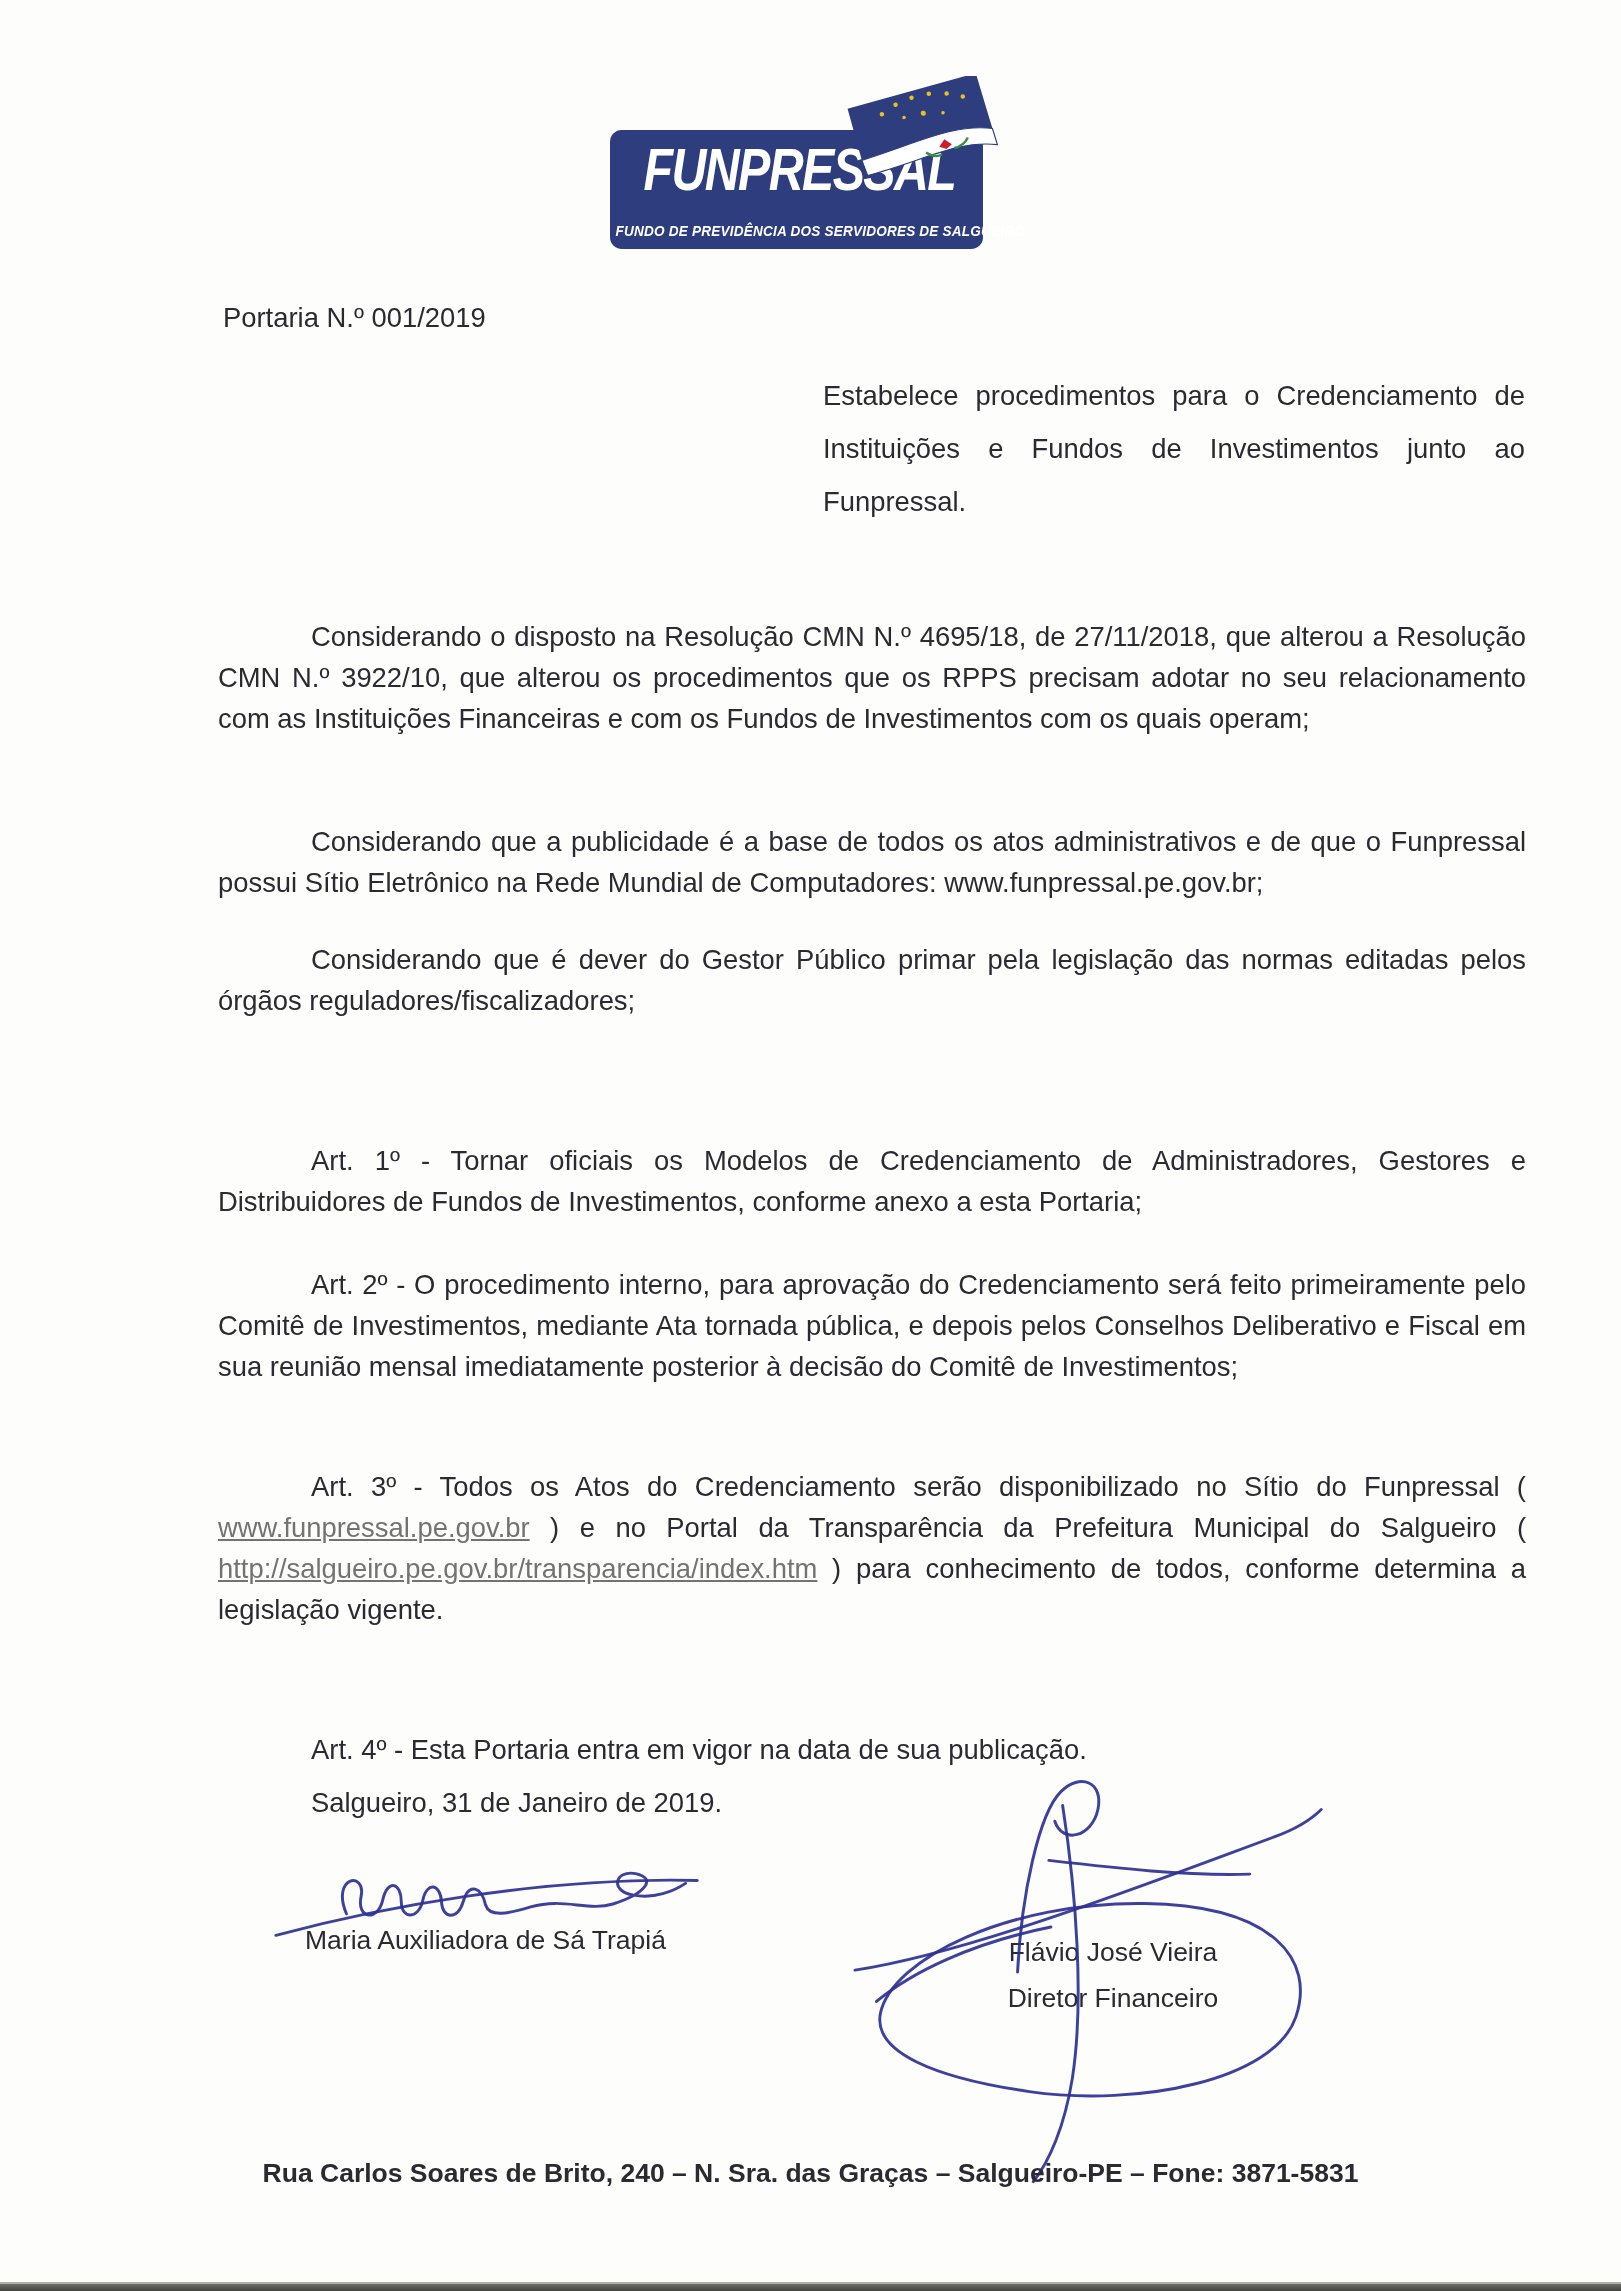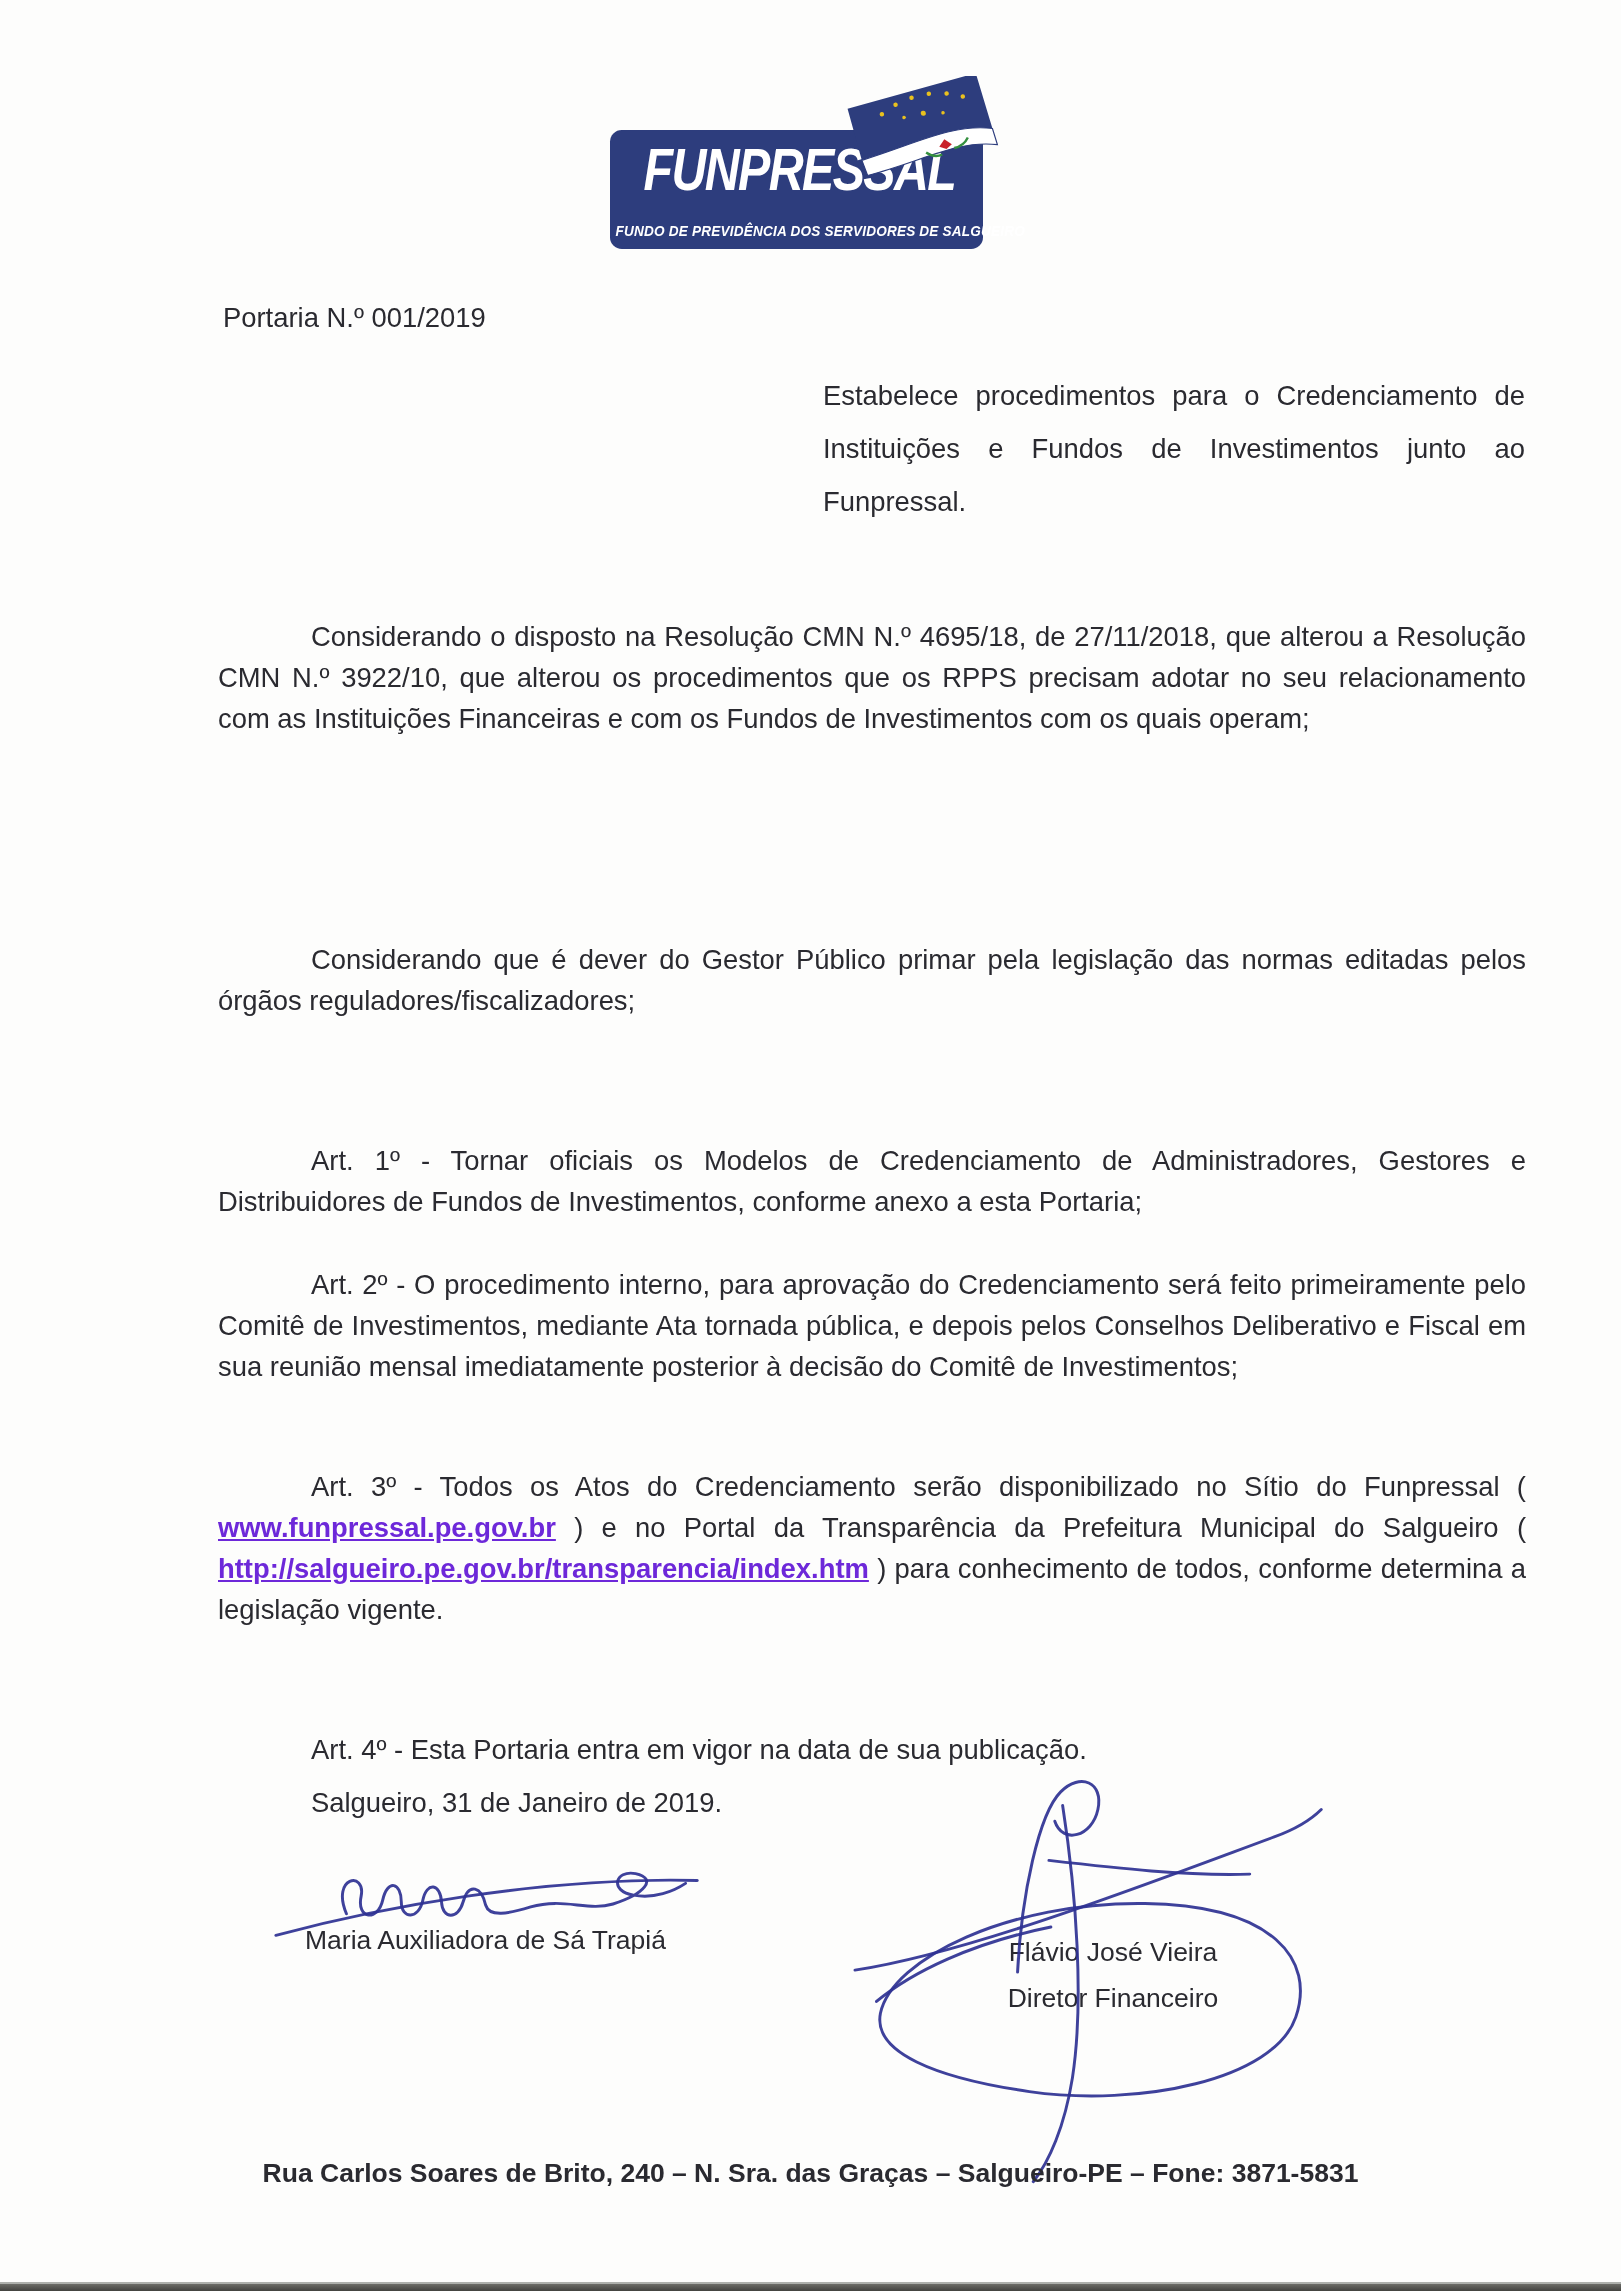--- a/index.html
+++ b/index.html
@@ -27,21 +27,21 @@
     text-align:center;color:#ffffff;font-weight:bold;font-style:italic;
     font-size:14px;letter-spacing:0.2px;transform:scaleX(0.97);
     white-space:nowrap;
   }
   .logo-flag{position:absolute;left:843px;top:76px;width:162px;height:110px;}
   
   .blk{position:absolute;font-size:27.4px;line-height:41px;}
   .para{left:218px;width:1308px;text-align:justify;text-indent:93px;}
   .title{left:223px;top:297px;text-indent:0;}
   .quote{left:823px;top:369px;width:702px;text-align:justify;line-height:53px;}
-  .doc-link{color:#6d28d9;text-decoration:underline;cursor:pointer;font-weight:bold;}
+  .doc-link{color:#737373;text-decoration:underline;cursor:pointer;}
   
   .sig-names{position:absolute;text-align:center;font-size:26.5px;line-height:46px;}
   .sig-left-names{left:255px;top:1917px;width:461px;}
   .sig-right-names{left:912px;top:1929px;width:402px;}
   .sig-svg{position:absolute;overflow:visible;}
   .sig-svg path{fill:none;stroke:#2e3192;stroke-width:3;stroke-linecap:round;opacity:.92;}
   
   .footer{
     position:absolute;left:0;top:2158px;width:1621px;
     text-align:center;font-weight:bold;font-size:26.5px;
@@ -79,20 +79,21 @@
         <path d="M82 78 q8 7 16 4 M126 68 q-5 8 -15 9" stroke="#35903f" stroke-width="2.4" fill="none"></path>
       </g>
     </svg>
   </div>
 
   <div class="blk title">Portaria N.º 001/2019</div>
 
   <div class="blk quote">Estabelece procedimentos para o Credenciamento de Instituições e Fundos de Investimentos junto ao Funpressal.</div>
 
   <div class="blk para" style="top:616px">Considerando o disposto na Resolução CMN N.º 4695/18, de 27/11/2018, que alterou a Resolução CMN N.º 3922/10, que alterou os procedimentos que os RPPS precisam adotar no seu relacionamento com as Instituições Financeiras e com os Fundos de Investimentos com os quais operam;</div>
+  <div class="blk para" style="top:821px">Considerando que a publicidade é a base de todos os atos administrativos e de que o Funpressal possui Sítio Eletrônico na Rede Mundial de Computadores: www.funpressal.pe.gov.br;</div>
   <div class="blk para" style="top:939px">Considerando que é dever do Gestor Público primar pela legislação das normas editadas pelos órgãos reguladores/fiscalizadores;</div>
 
 
   <div class="blk para" style="top:1140px">Art. 1º - Tornar oficiais os Modelos de Credenciamento de Administradores, Gestores e Distribuidores de Fundos de Investimentos, conforme anexo a esta Portaria;</div>
   <div class="blk para" style="top:1264px">Art. 2º - O procedimento interno, para aprovação do Credenciamento será feito primeiramente pelo Comitê de Investimentos, mediante Ata tornada pública, e depois pelos Conselhos Deliberativo e Fiscal em sua reunião mensal imediatamente posterior à decisão do Comitê de Investimentos;</div>
 
   <div class="blk para" style="top:1466px"><span>Art. 3º - Todos os Atos do Credenciamento serão disponibilizado no Sítio do Funpressal ( </span><a class="doc-link">www.funpressal.pe.gov.br</a><span> ) e no Portal da Transparência da Prefeitura Municipal do Salgueiro ( </span><a class="doc-link">http://salgueiro.pe.gov.br/transparencia/index.htm</a><span> ) para conhecimento de todos, conforme determina a legislação vigente.</span></div>
 
   <div class="blk para" style="top:1729px">Art. 4º - Esta Portaria entra em vigor na data de sua publicação.</div>
 

